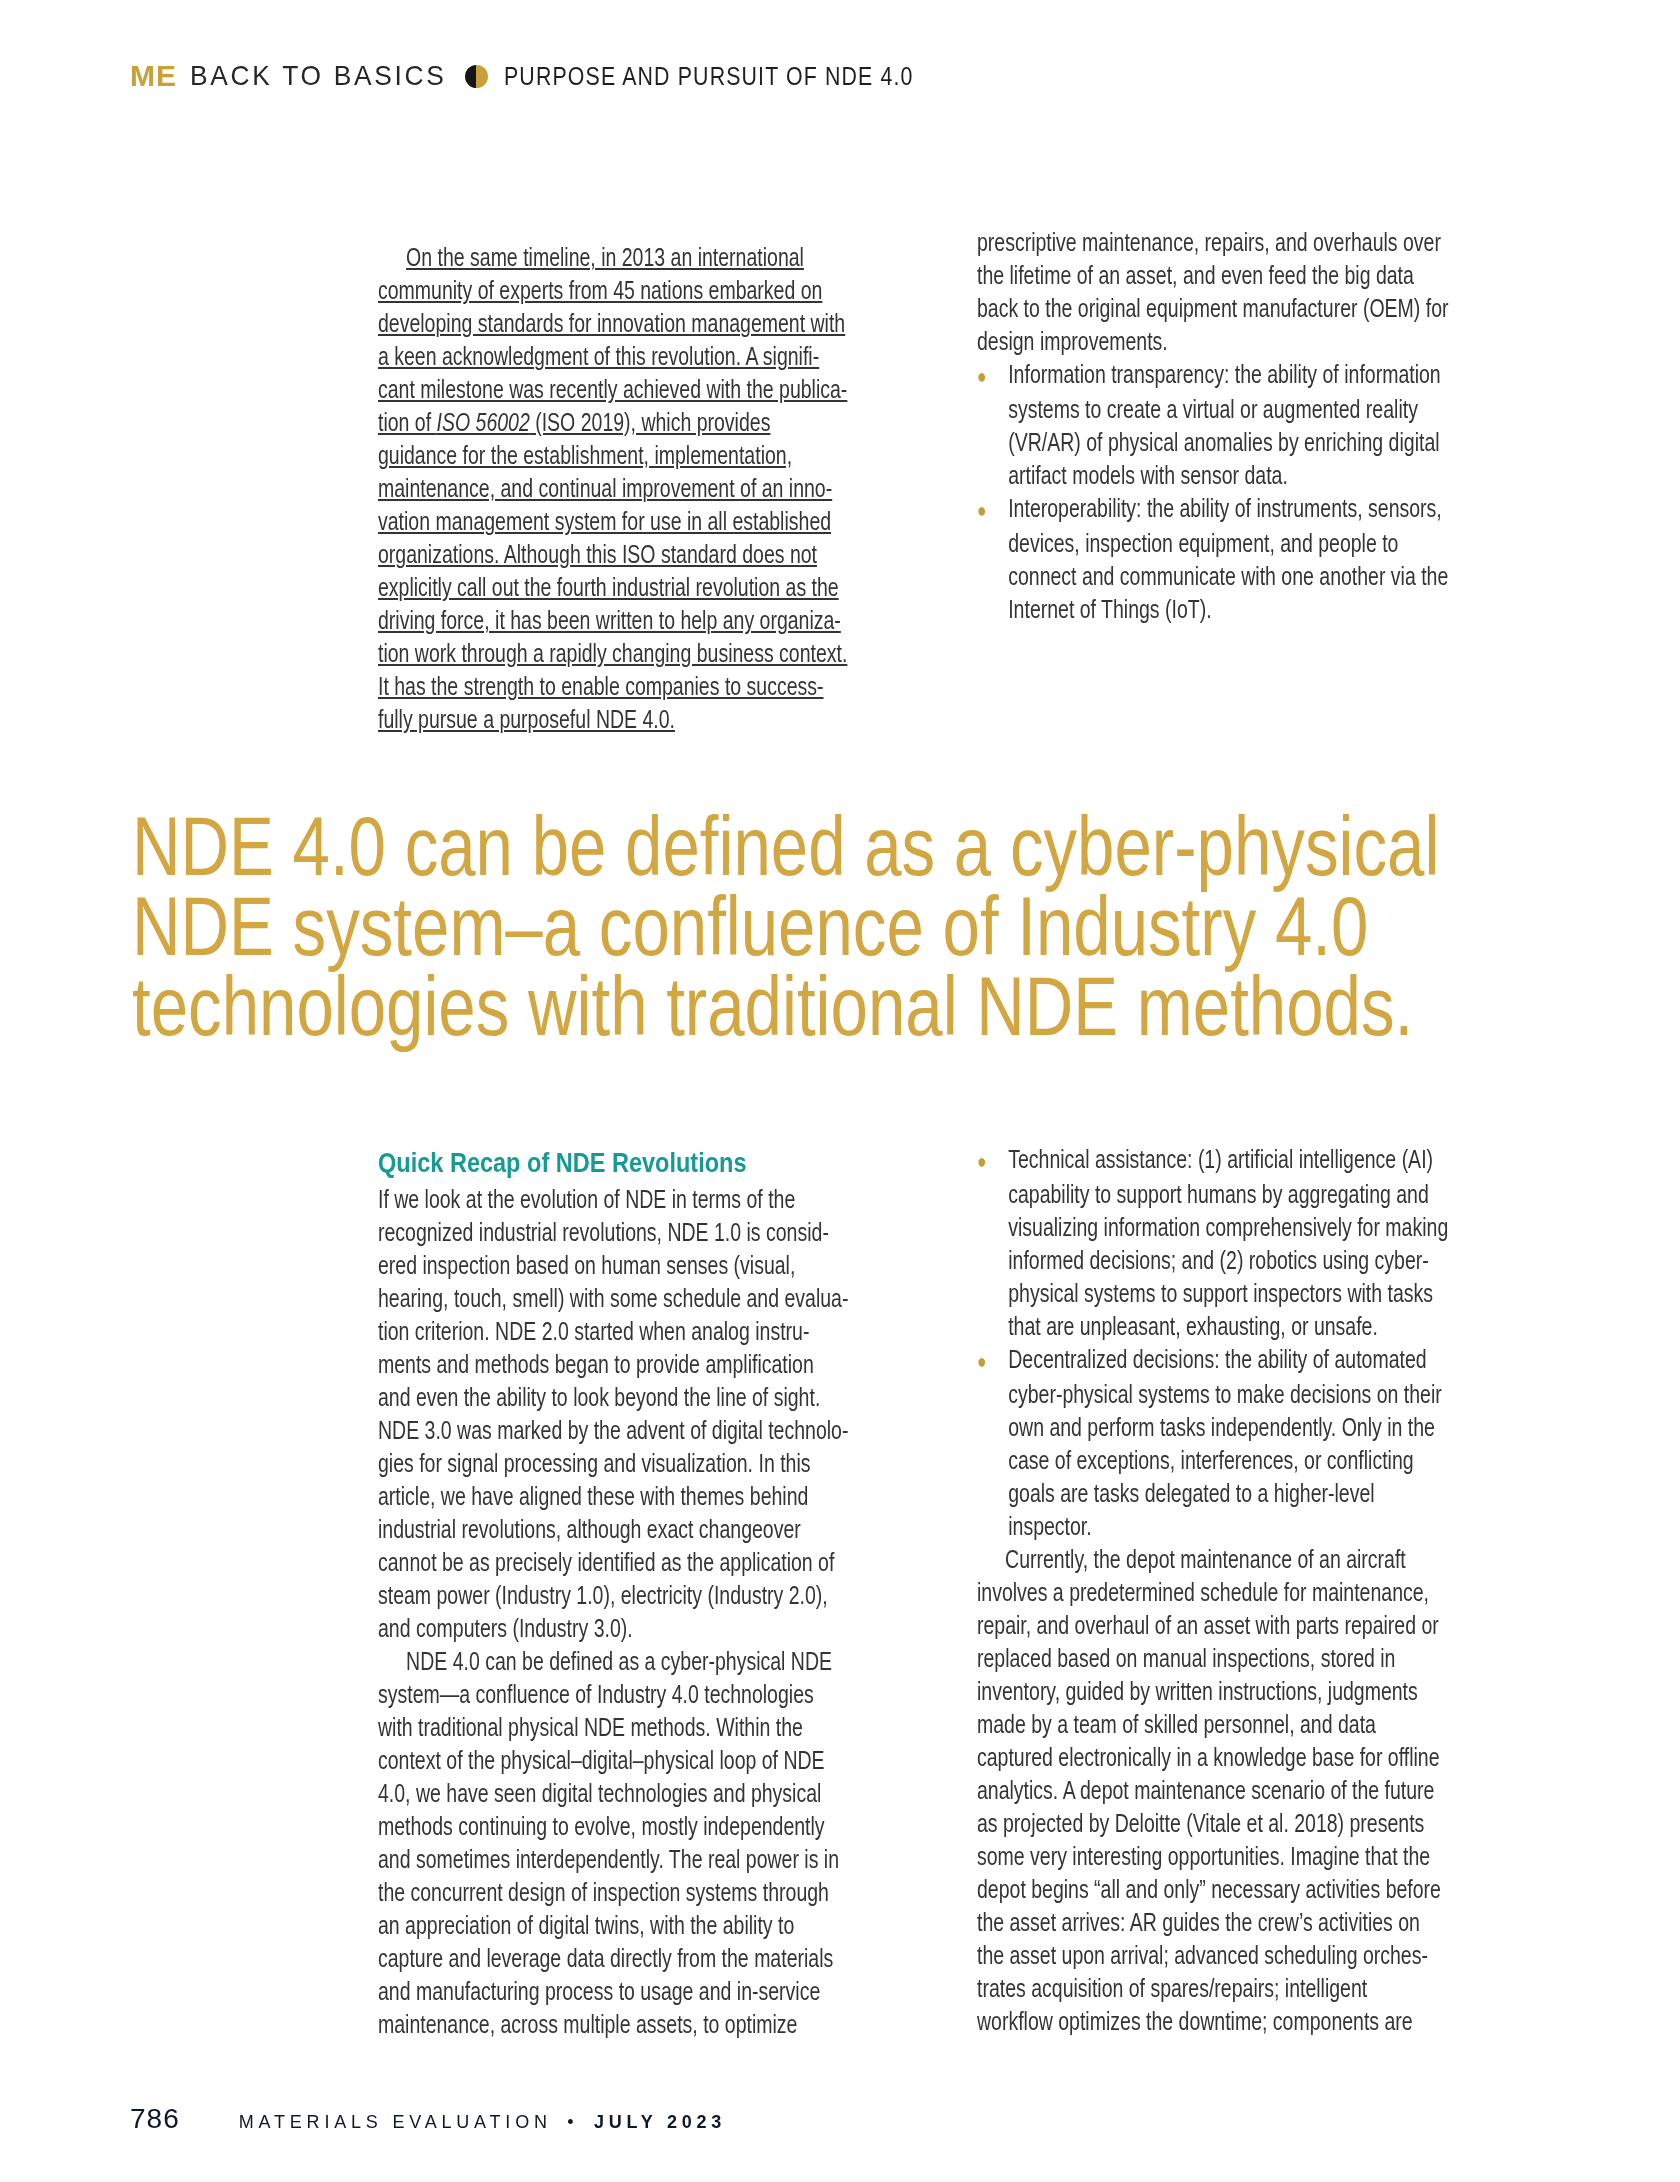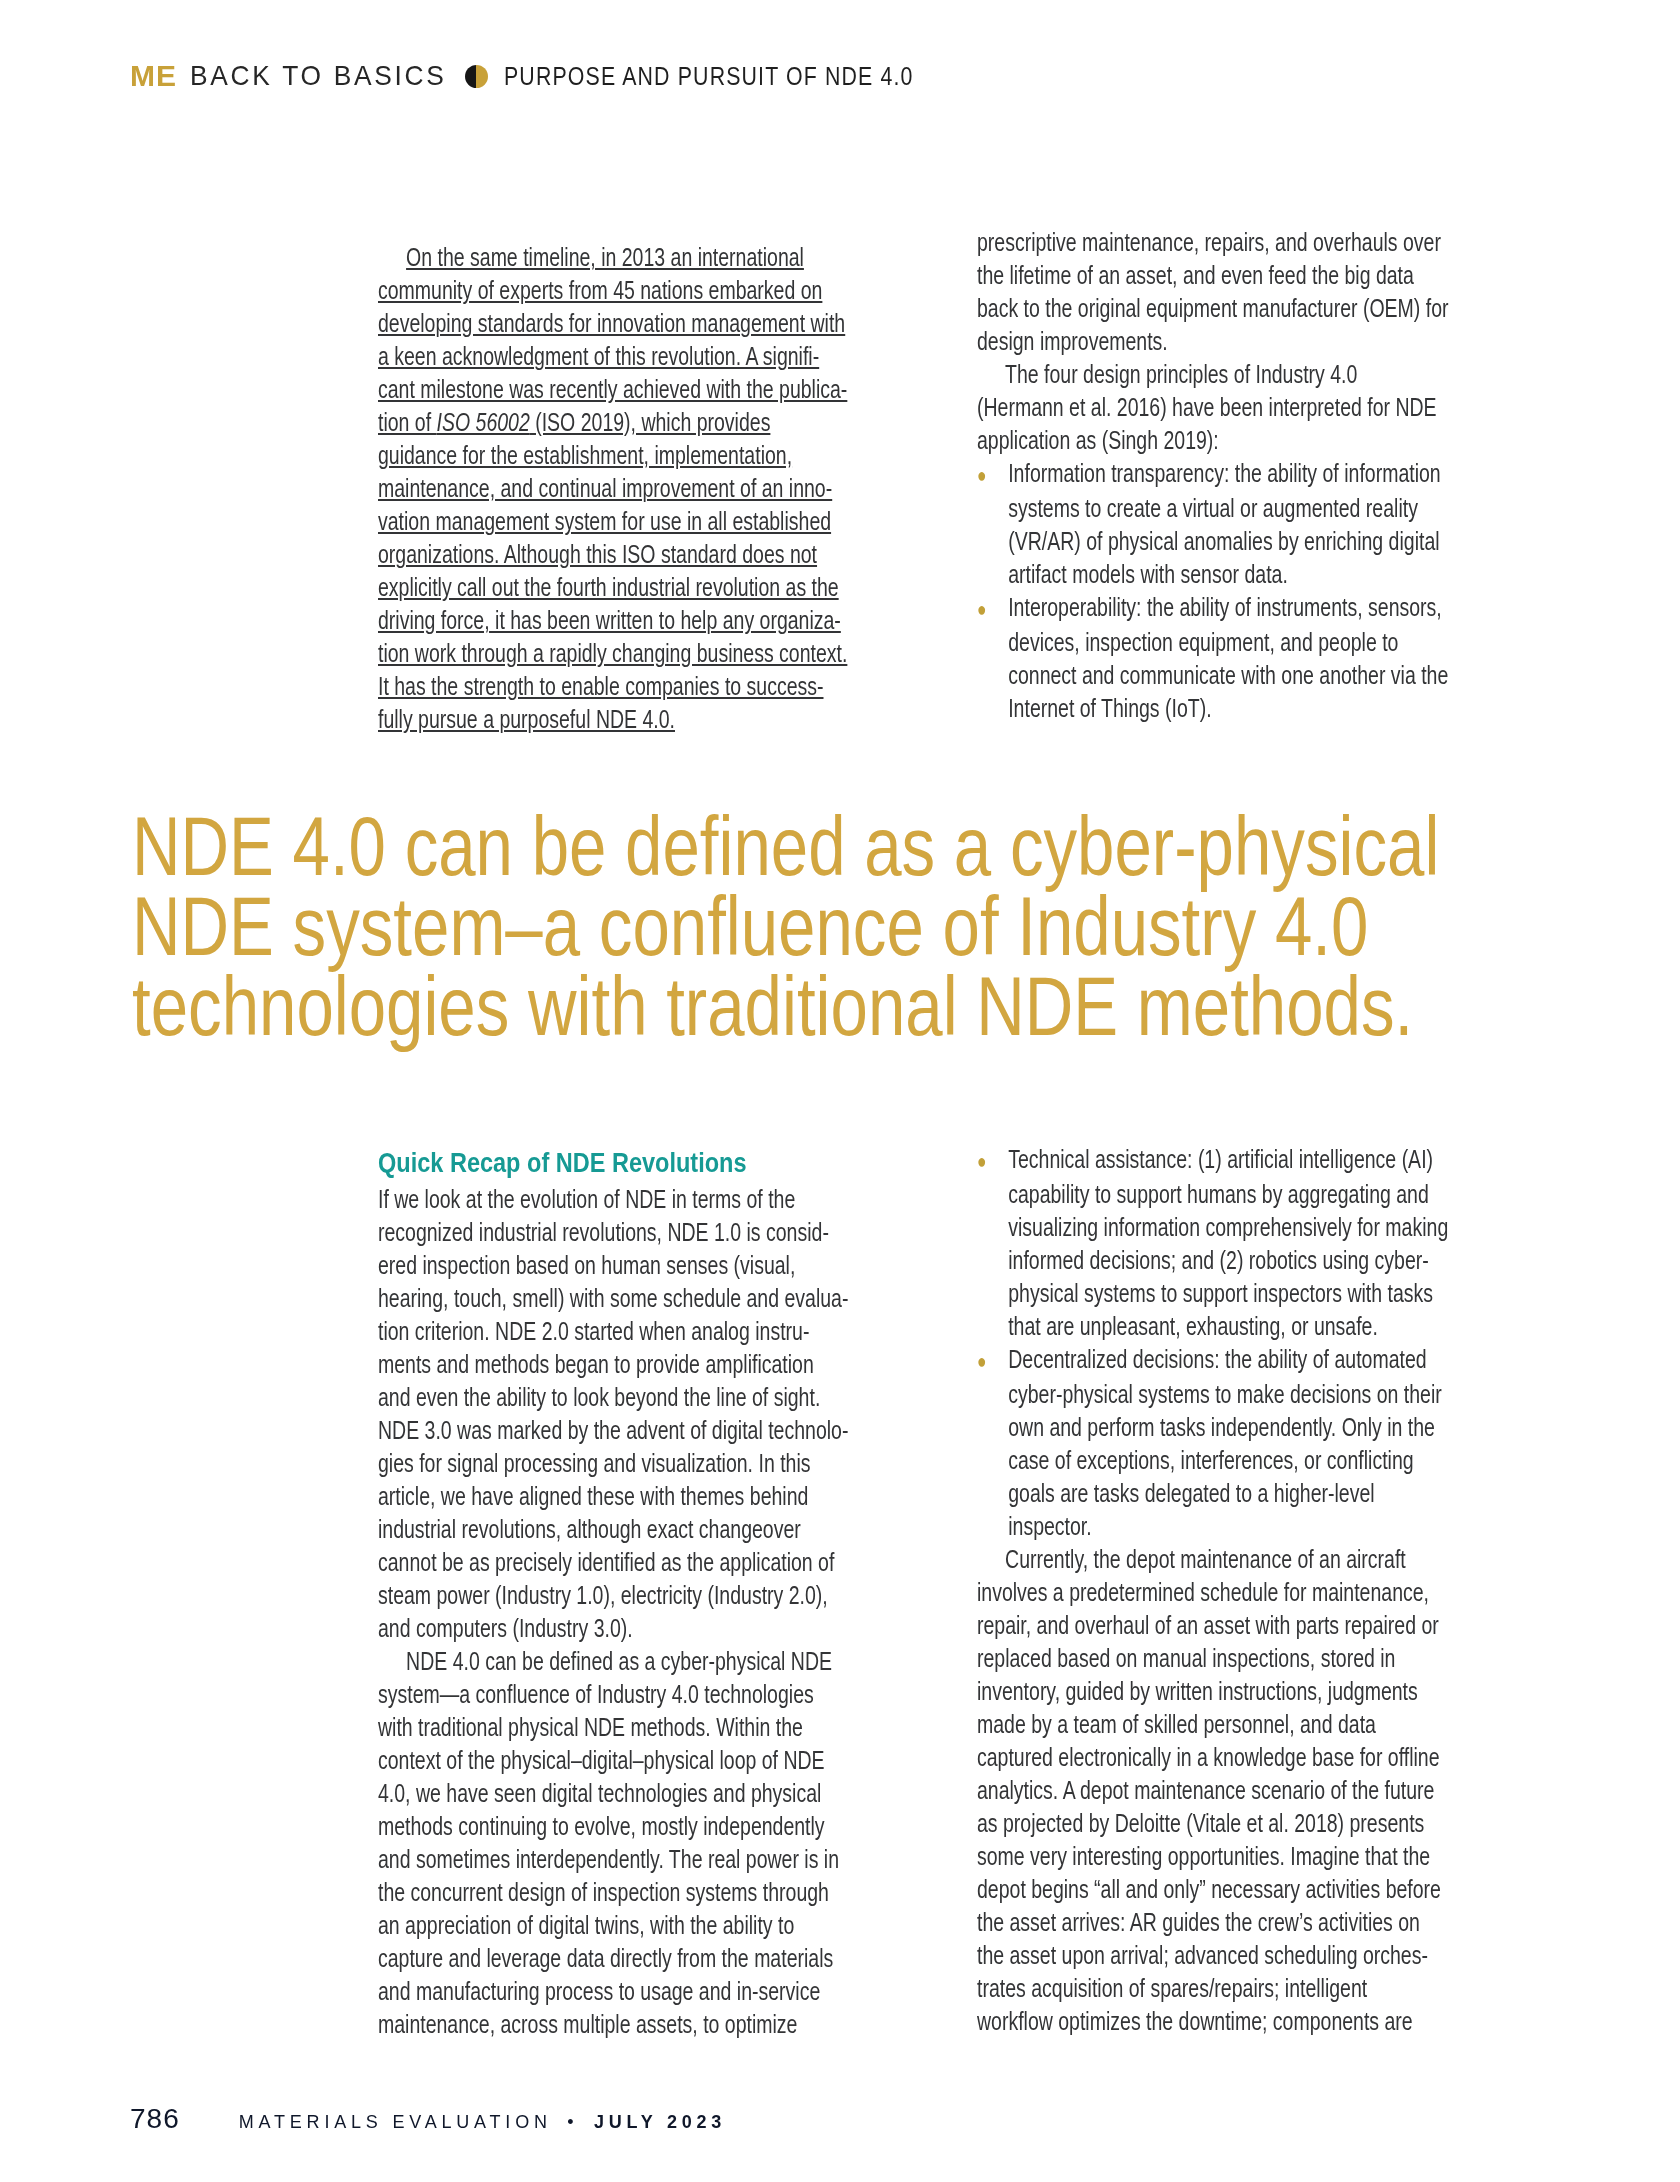--- a/index.html
+++ b/index.html
@@ -80,25 +80,20 @@
       <div class="line"><span>fully pursue a purposeful NDE 4.0.</span></div>
     </div>
   </div>
 
 <div id="top-right" class="col">
     <div class="blk para">
       <div class="line first"><span>prescriptive maintenance, repairs, and overhauls over</span></div>
       <div class="line"><span>the lifetime of an asset, and even feed the big data</span></div>
       <div class="line"><span>back to the original equipment manufacturer (OEM) for</span></div>
       <div class="line"><span>design improvements.</span></div>
-    </div>
-    <div class="blk para-indent">
-      <div class="line first"><span>The four design principles of Industry 4.0</span></div>
-      <div class="line"><span>(Hermann et al. 2016) have been interpreted for NDE</span></div>
-      <div class="line"><span>application as (Singh 2019):</span></div>
     </div>
     <div class="blk bullet">
       <div class="line first"><span class="dot">●</span><span>Information transparency: the ability of information</span></div>
       <div class="line"><span>systems to create a virtual or augmented reality</span></div>
       <div class="line"><span>(VR/AR) of physical anomalies by enriching digital</span></div>
       <div class="line"><span>artifact models with sensor data.</span></div>
     </div>
     <div class="blk bullet">
       <div class="line first"><span class="dot">●</span><span>Interoperability: the ability of instruments, sensors,</span></div>
       <div class="line"><span>devices, inspection equipment, and people to</span></div>

